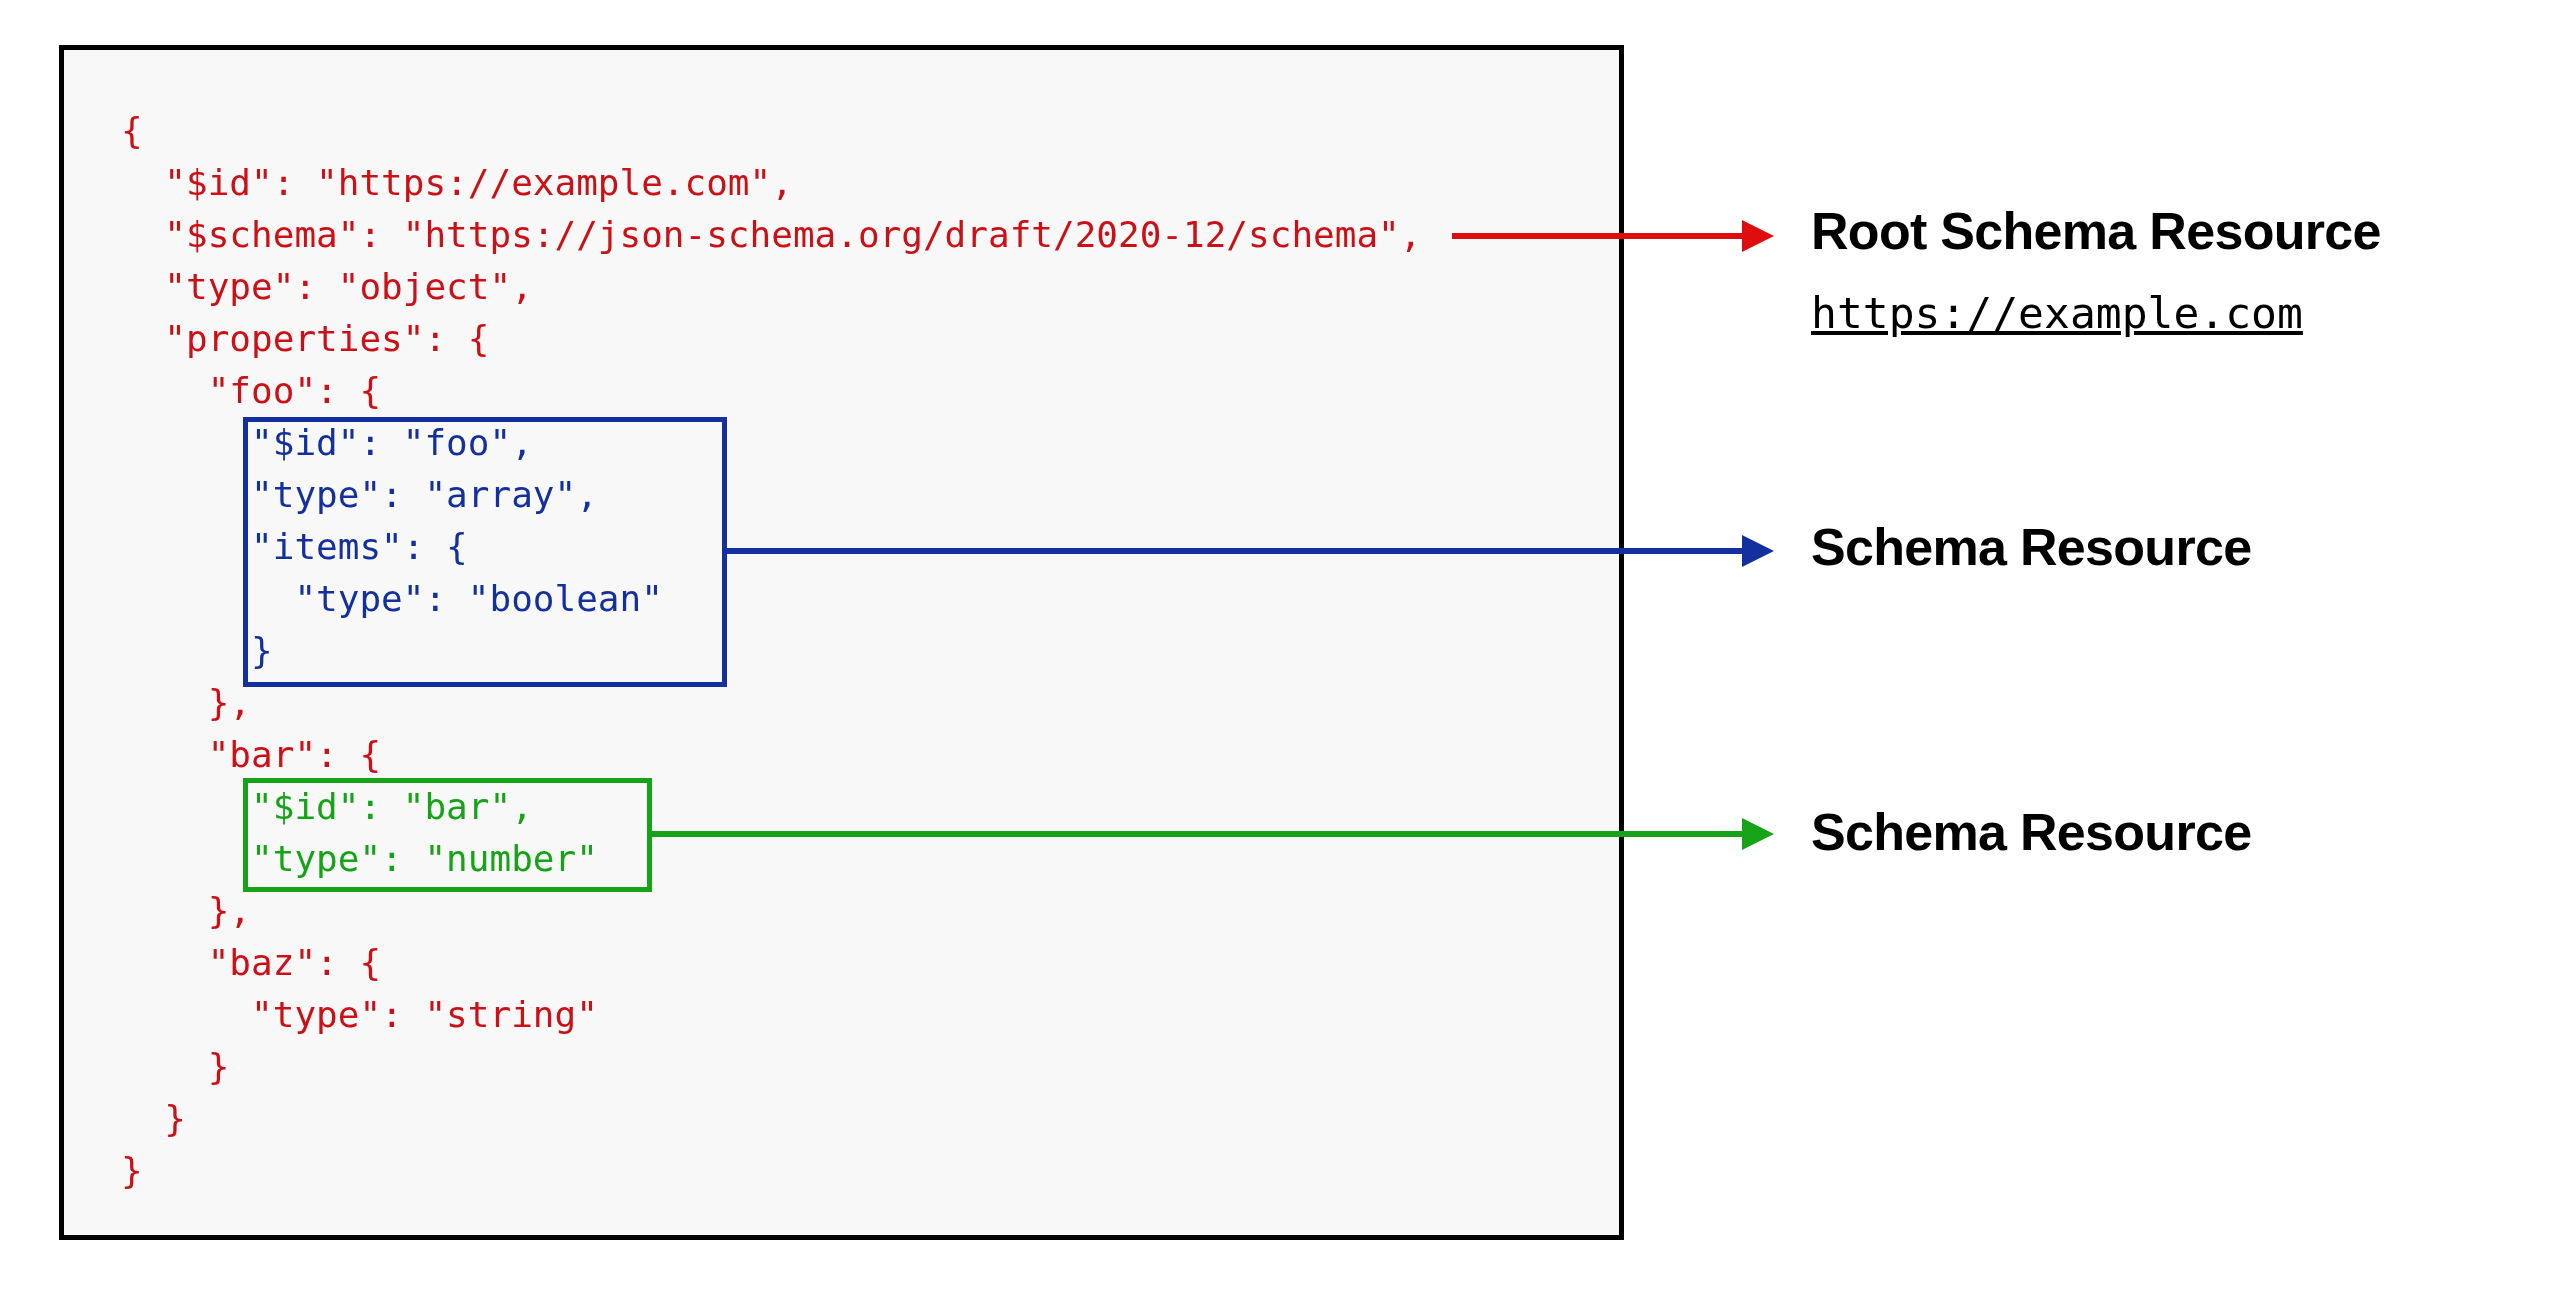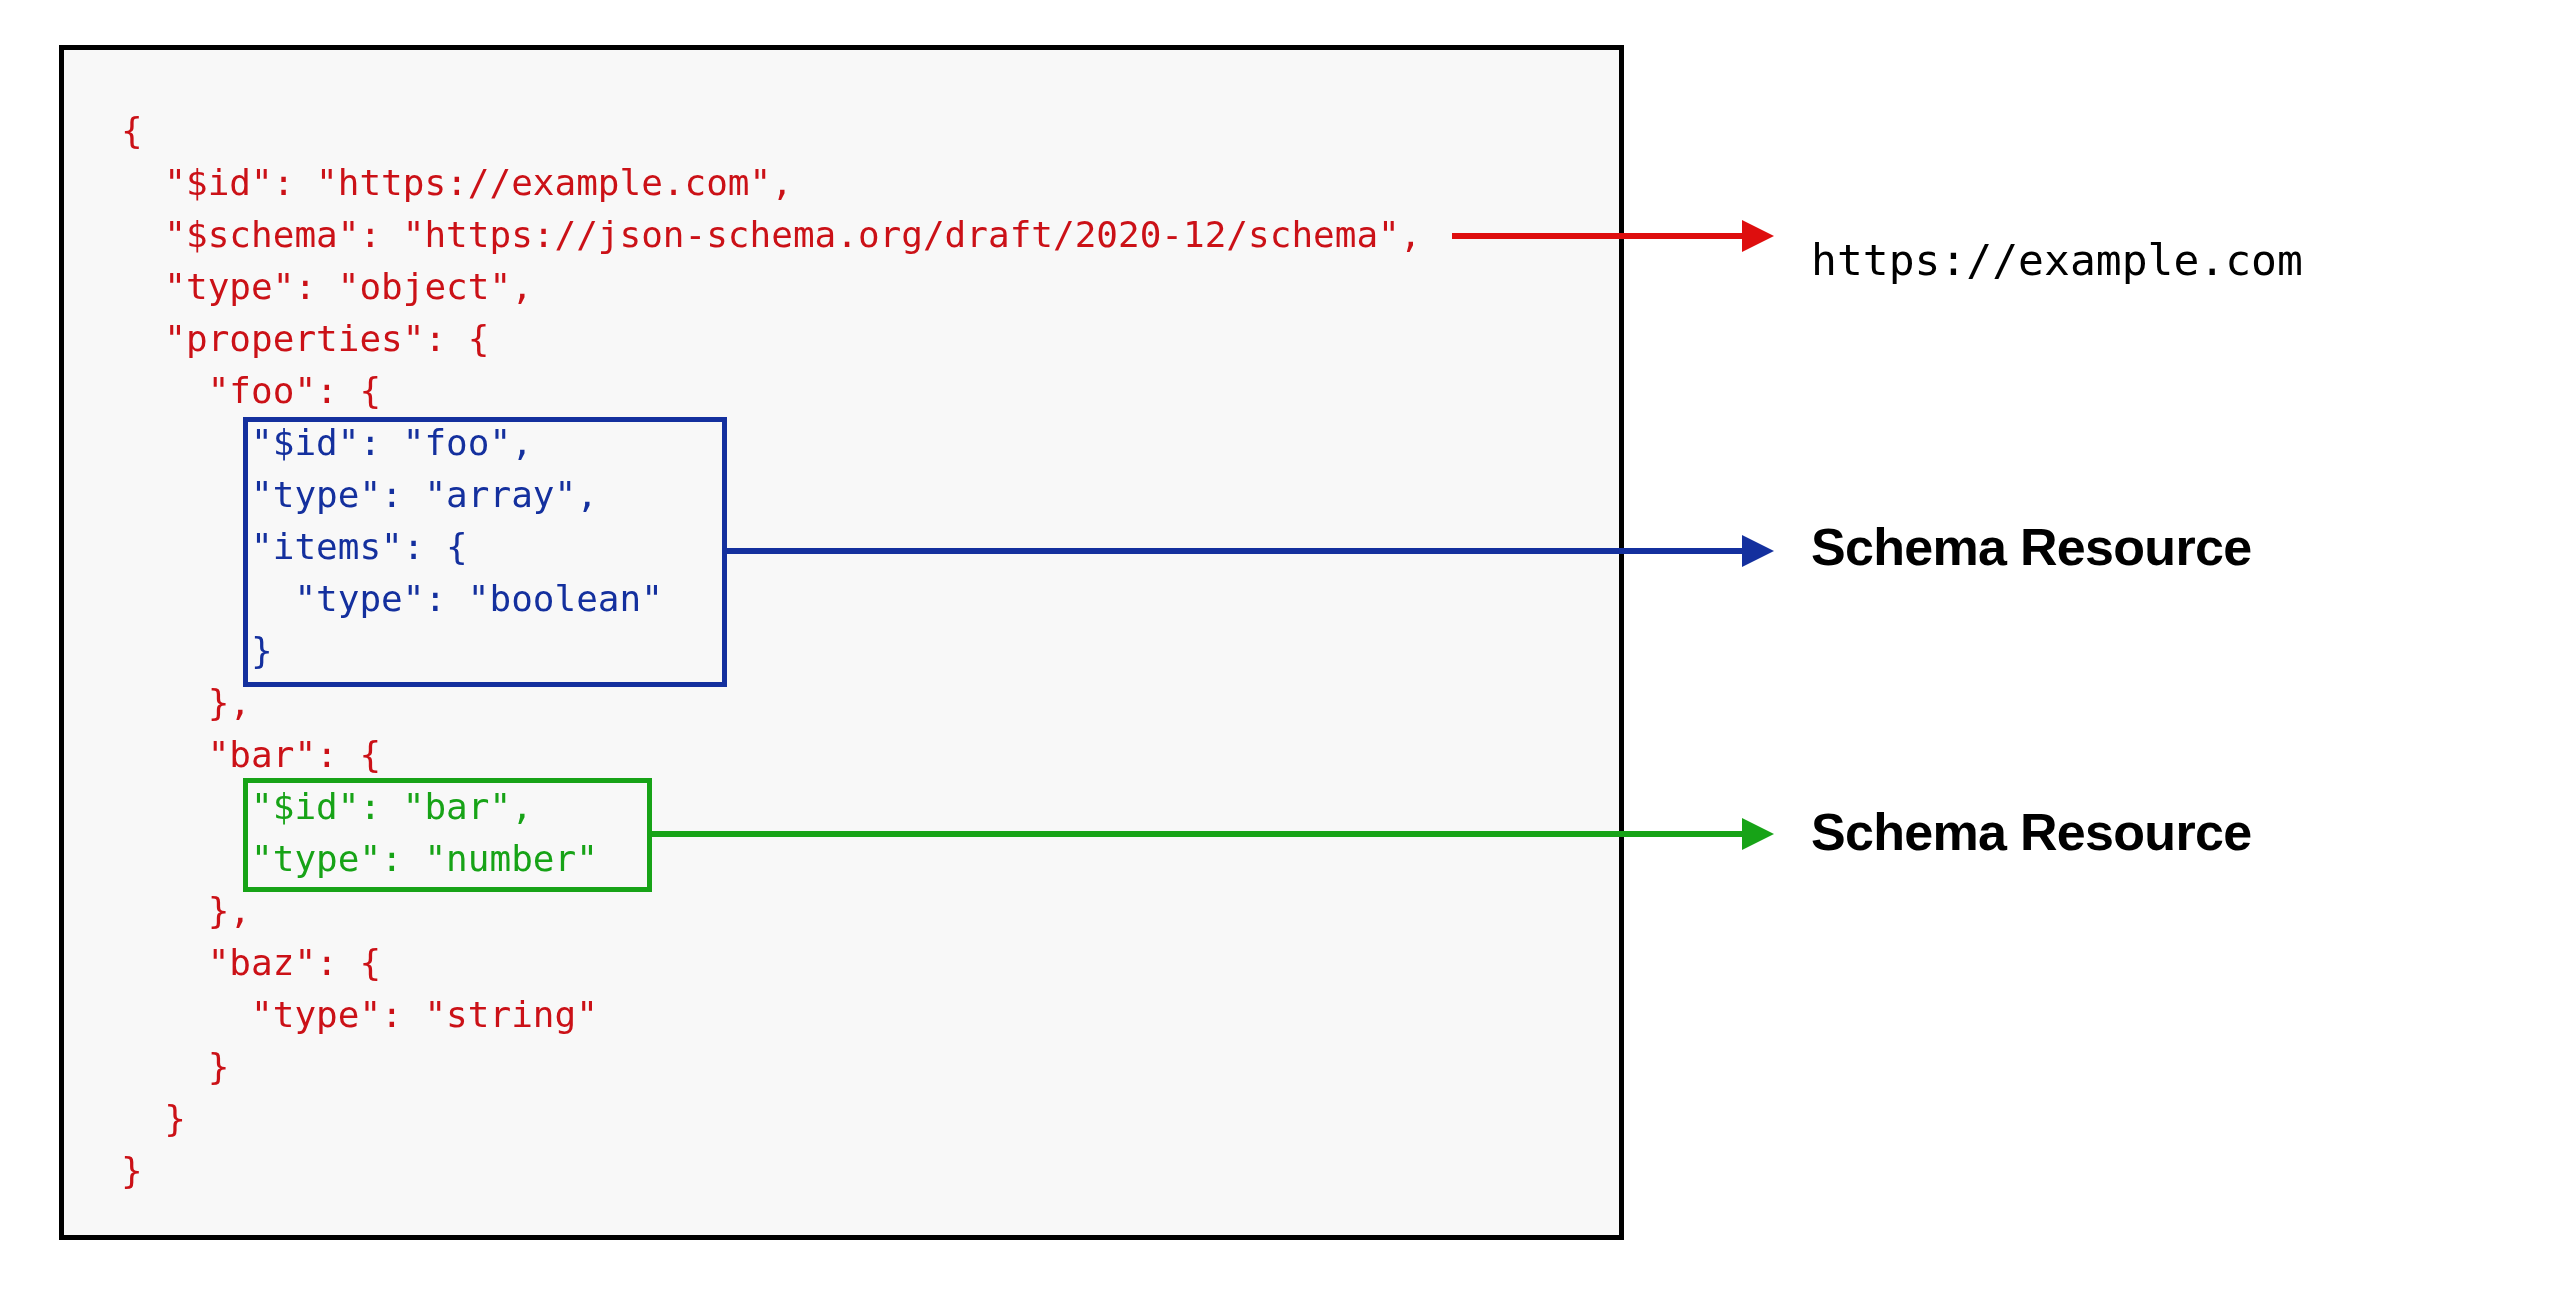--- a/index.html
+++ b/index.html
@@ -47,21 +47,21 @@
 
   
   .label{position:absolute;left:1811px;color:var(--label_text,#000);}
   .label .title{
     font-family:"Liberation Sans",sans-serif;
     font-weight:700;font-size:52px;line-height:53px;
     letter-spacing:-0.7px;
   }
   .label .url{
     font-family:"DejaVu Sans Mono",monospace;
-    font-size:43px;line-height:46px;margin-top:32px;
+    font-size:43px;line-height:46px;margin-top:32px;text-decoration:underline;
   }
   .label-0{top:205px;}
   .label-1{top:521px;}
   .label-2{top:806px;}
 </style>
 </head>
 <body>
 
 <div class="stage">
 
@@ -76,20 +76,21 @@
     <div class="head"></div>
   </div>
   <div class="conn conn-foo" style="--c: #14309e;">
     <div class="head"></div>
   </div>
   <div class="conn conn-bar" style="--c: #17a317;">
     <div class="head"></div>
   </div>
 
   <div class="label label-0">
+    <div class="title">Root Schema Resource</div>
     <div class="url">https://example.com</div>
   </div>
   <div class="label label-1">
     <div class="title">Schema Resource</div>
   </div>
   <div class="label label-2">
     <div class="title">Schema Resource</div>
   </div>
 
 </div>

